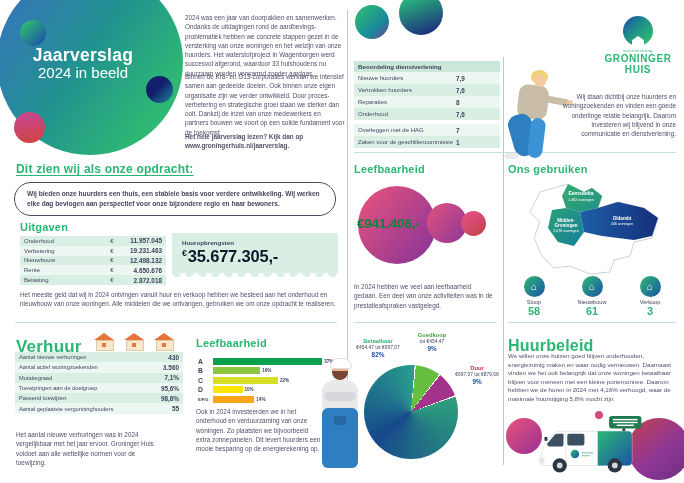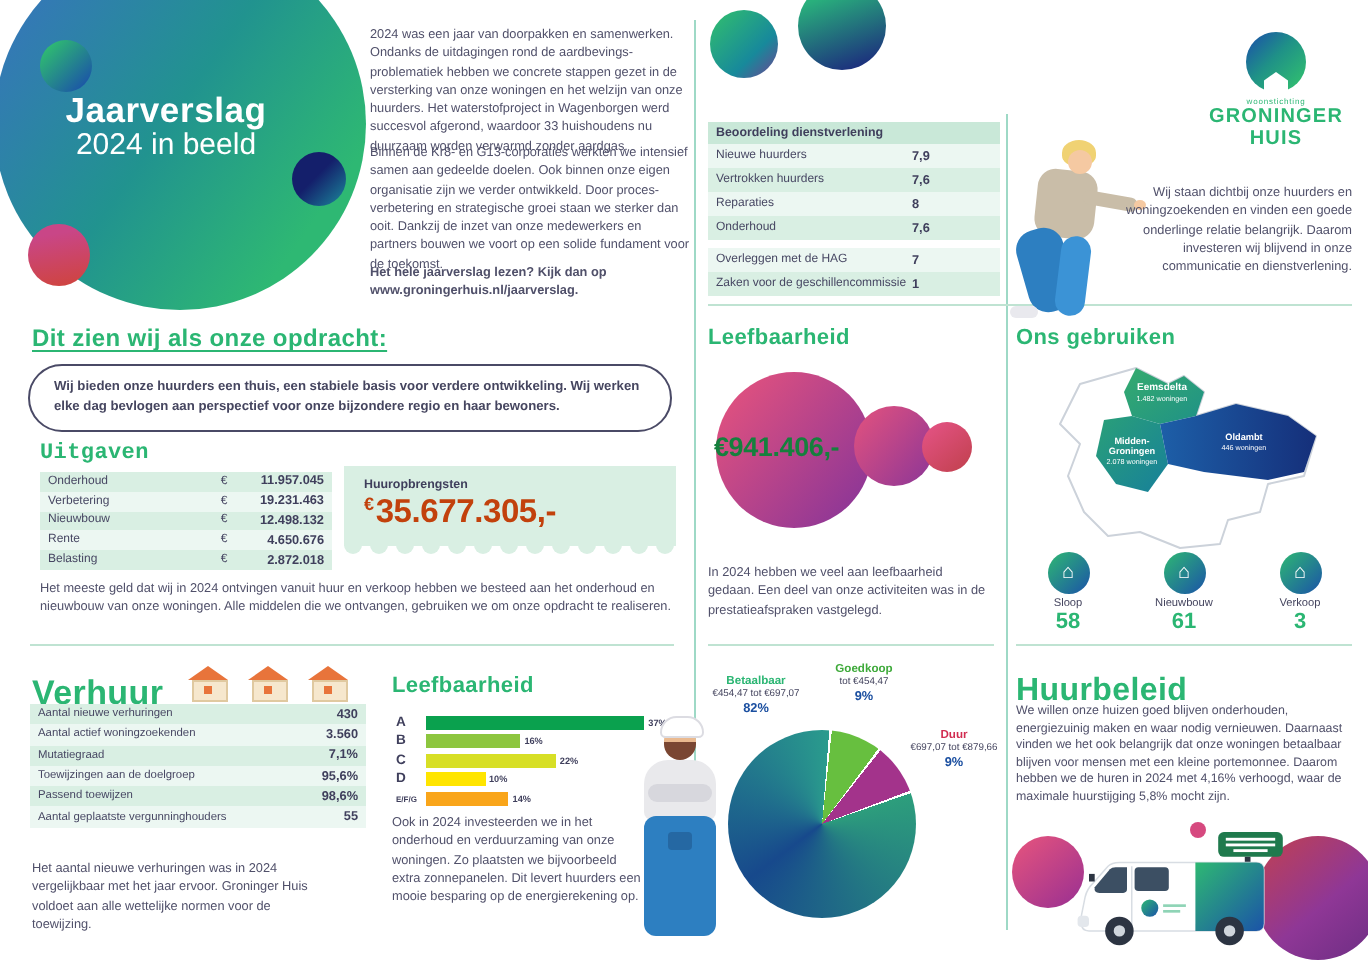--- a/index.html
+++ b/index.html
@@ -31,21 +31,21 @@
   .utable .row{height:9.8px;}
   .utable .eur{width:16px;text-align:center;font-size:6px;}
   .utable .val{width:42px;text-align:right;font-weight:600;}
   .vtable .row{height:10.3px;}
   .vtable .lab{font-size:5.7px;}
 
   
   .stamp{position:absolute;left:172px;top:233px;width:166px;height:40px;background:#d9efe3;
          padding:6px 10px;box-sizing:border-box;}
   .stamp .lbl{font-size:6.2px;font-weight:bold;color:#3f3f5c;}
-  .stamp .amount{color:#c2410c;font-weight:bold;font-size:16.5px;letter-spacing:-.2px;margin-top:1px;}
+  .stamp .amount{color:#0f172a;font-weight:bold;font-size:16.5px;letter-spacing:-.2px;margin-top:1px;}
   .stamp .amount .eur{font-size:9px;vertical-align:6px;margin-right:1px;}
   .scallops{position:absolute;left:172px;top:271px;width:166px;height:8px;display:flex;gap:4px;overflow:hidden;}
   .scallops i{width:9px;height:9px;border-radius:50%;background:#d9efe3;flex:0 0 auto;margin-top:-3px;}
 
   
   .mission{position:absolute;left:14px;top:182px;width:322px;height:34px;border:1px solid #4a4a66;
            border-radius:17px;display:flex;align-items:center;padding:2px 12px;box-sizing:border-box;}
   .mission p{margin:0;font-size:6.6px;font-weight:bold;color:#45455f;line-height:1.5;}
 
   
@@ -201,21 +201,21 @@
     <div class="p-head"></div>
   </div>
 
   <div class="para" style="left:556px;top:92px;width:120px;text-align:right;">Wij staan dichtbij onze huurders en woningzoekenden en vinden een goede onderlinge relatie belangrijk. Daarom investeren wij blijvend in onze communicatie en dienstverlening.</div>
 
   <div class="sec-heading" style="left:16px;top:162px;font-size:12px;text-decoration:underline;text-underline-offset:2px;">Dit zien wij als onze opdracht:</div>
   <div class="mission">
     <p>Wij bieden onze huurders een thuis, een stabiele basis voor verdere ontwikkeling. Wij werken elke dag bevlogen aan perspectief voor onze bijzondere regio en haar bewoners.</p>
   </div>
 
-  <div class="sec-heading" style="left:20px;top:221px;font-family:Liberation Mono, monospace;">Uitgaven</div>
+  <div class="sec-heading" style="left:20px;top:221px;">Uitgaven</div>
   <div class="gtable utable" style="left:20px;top:236px;width:146px;">
     <div class="row dark">
       <span class="lab">Onderhoud</span>
       <span class="eur">€</span>
       <span class="val">11.957.045</span>
     </div>
     <div class="row light">
       <span class="lab">Verbetering</span>
       <span class="eur">€</span>
       <span class="val">19.231.463</span>

